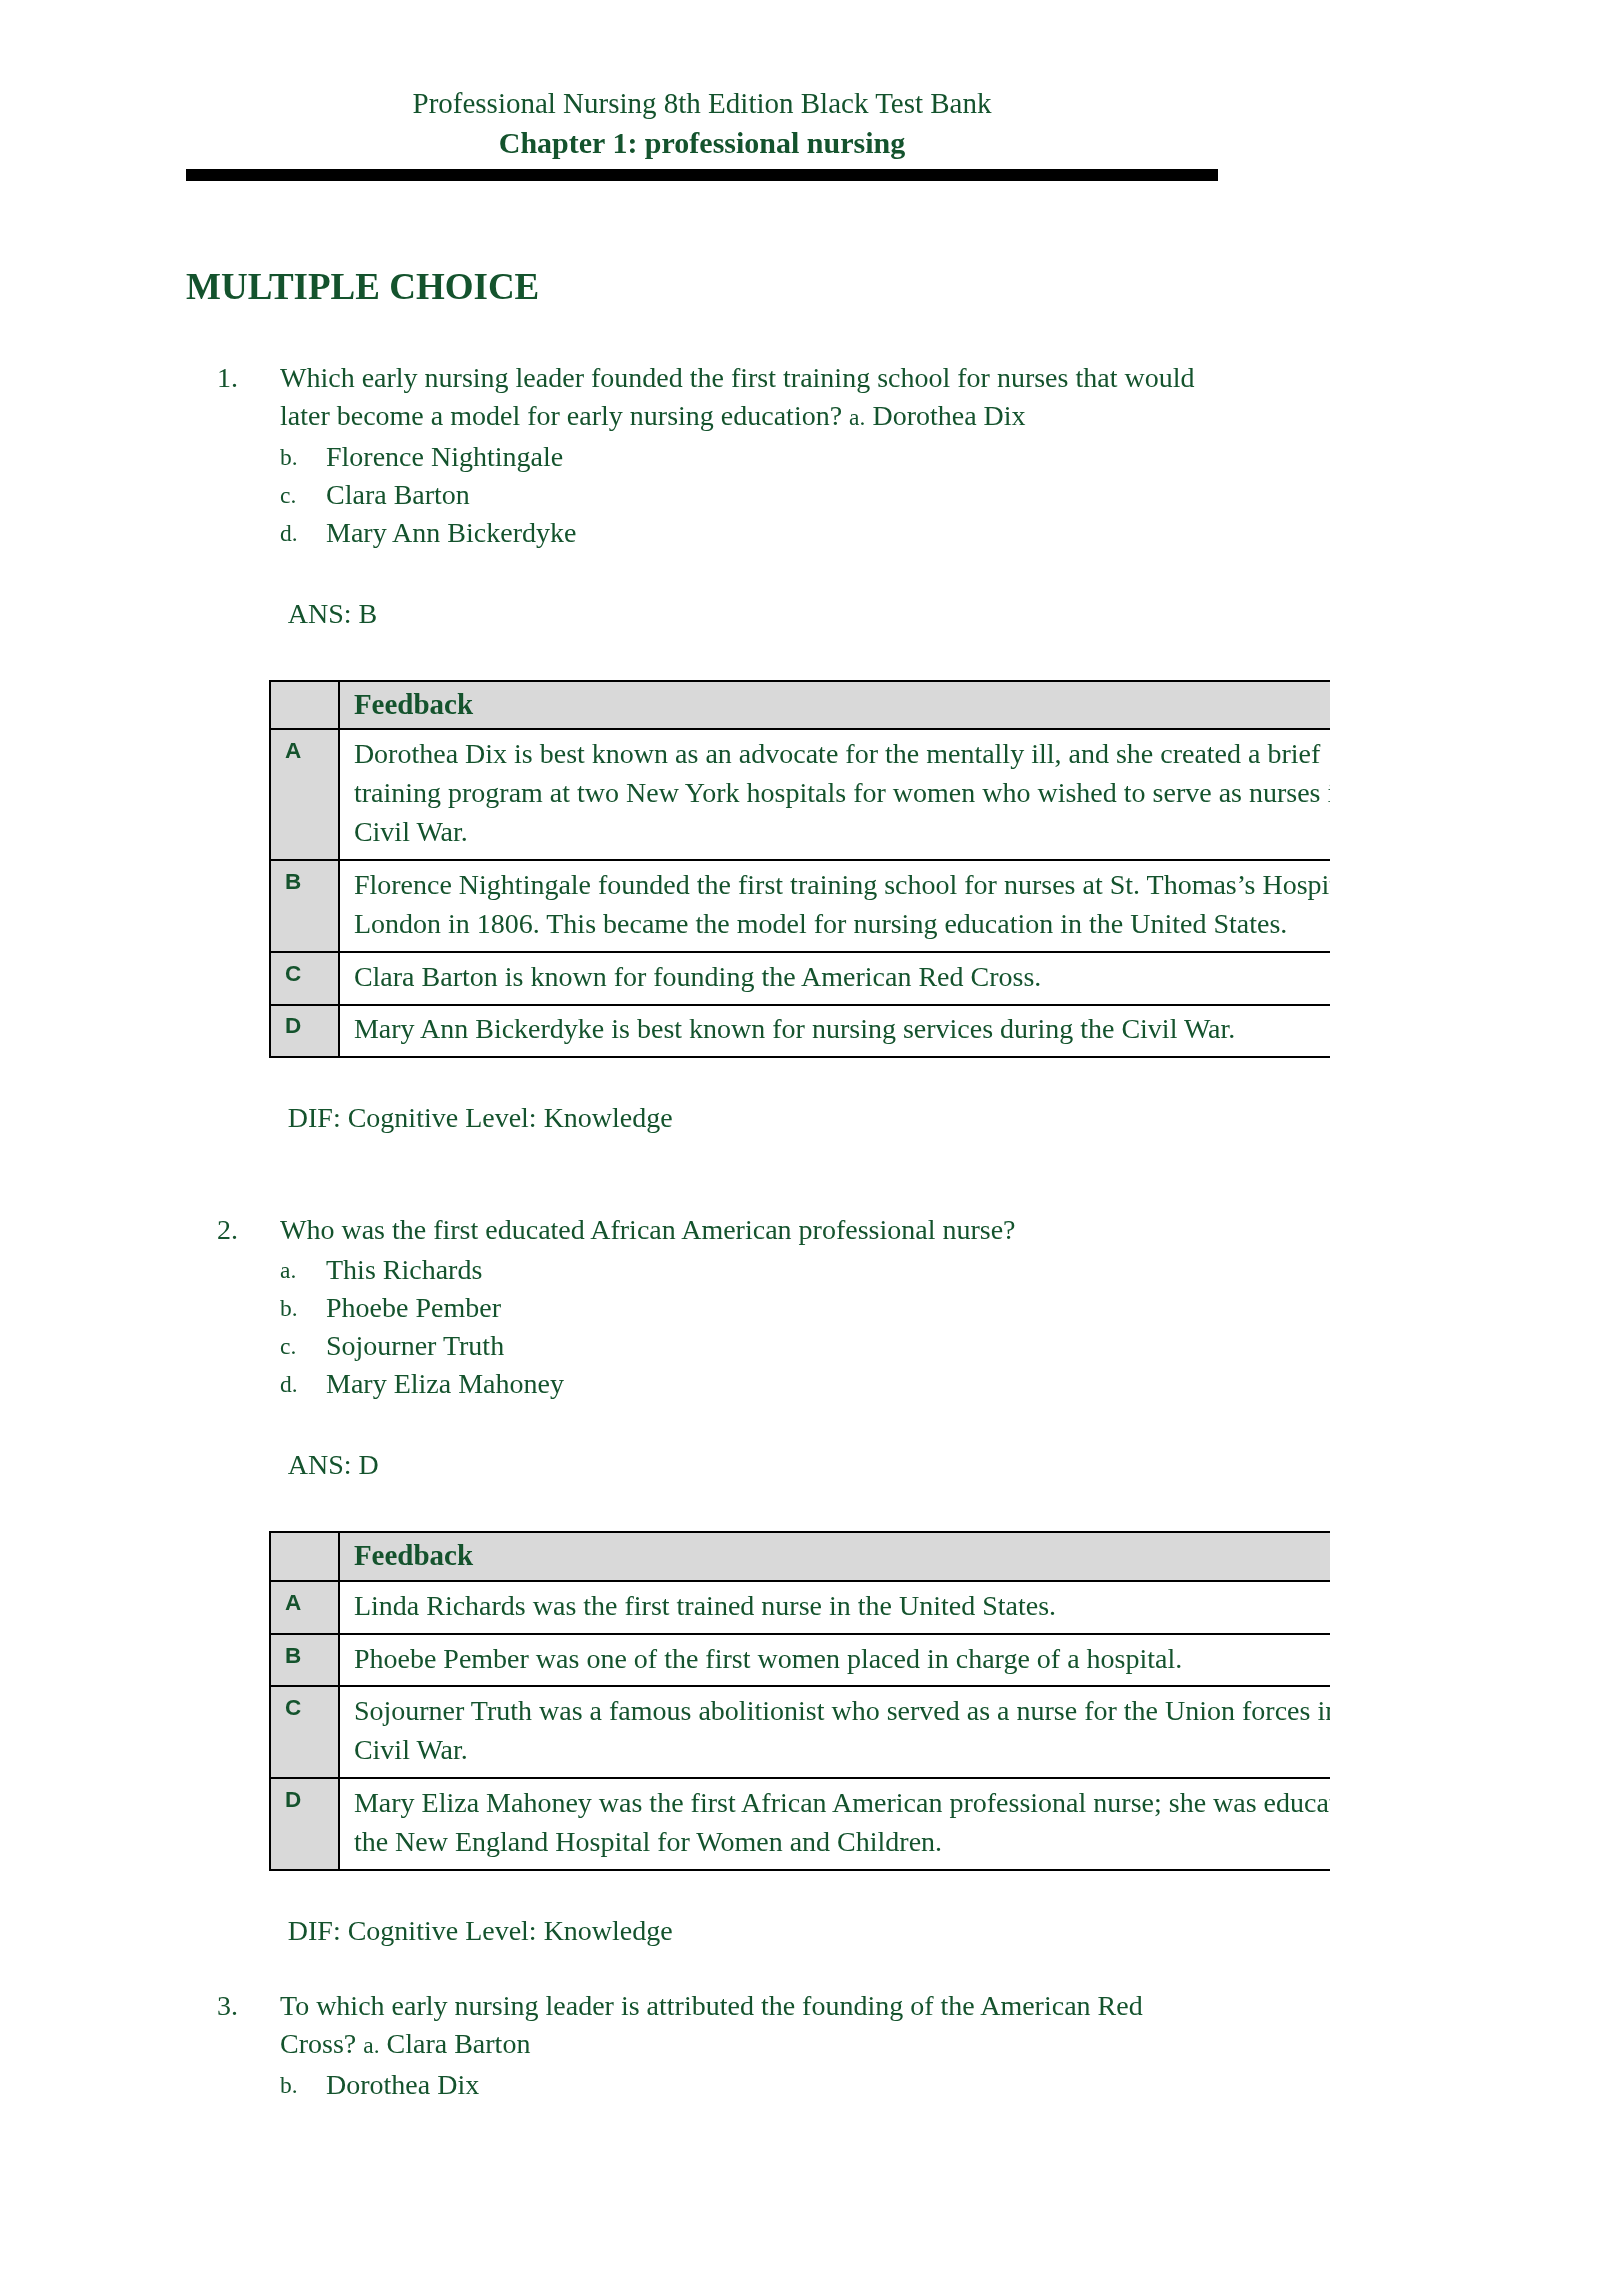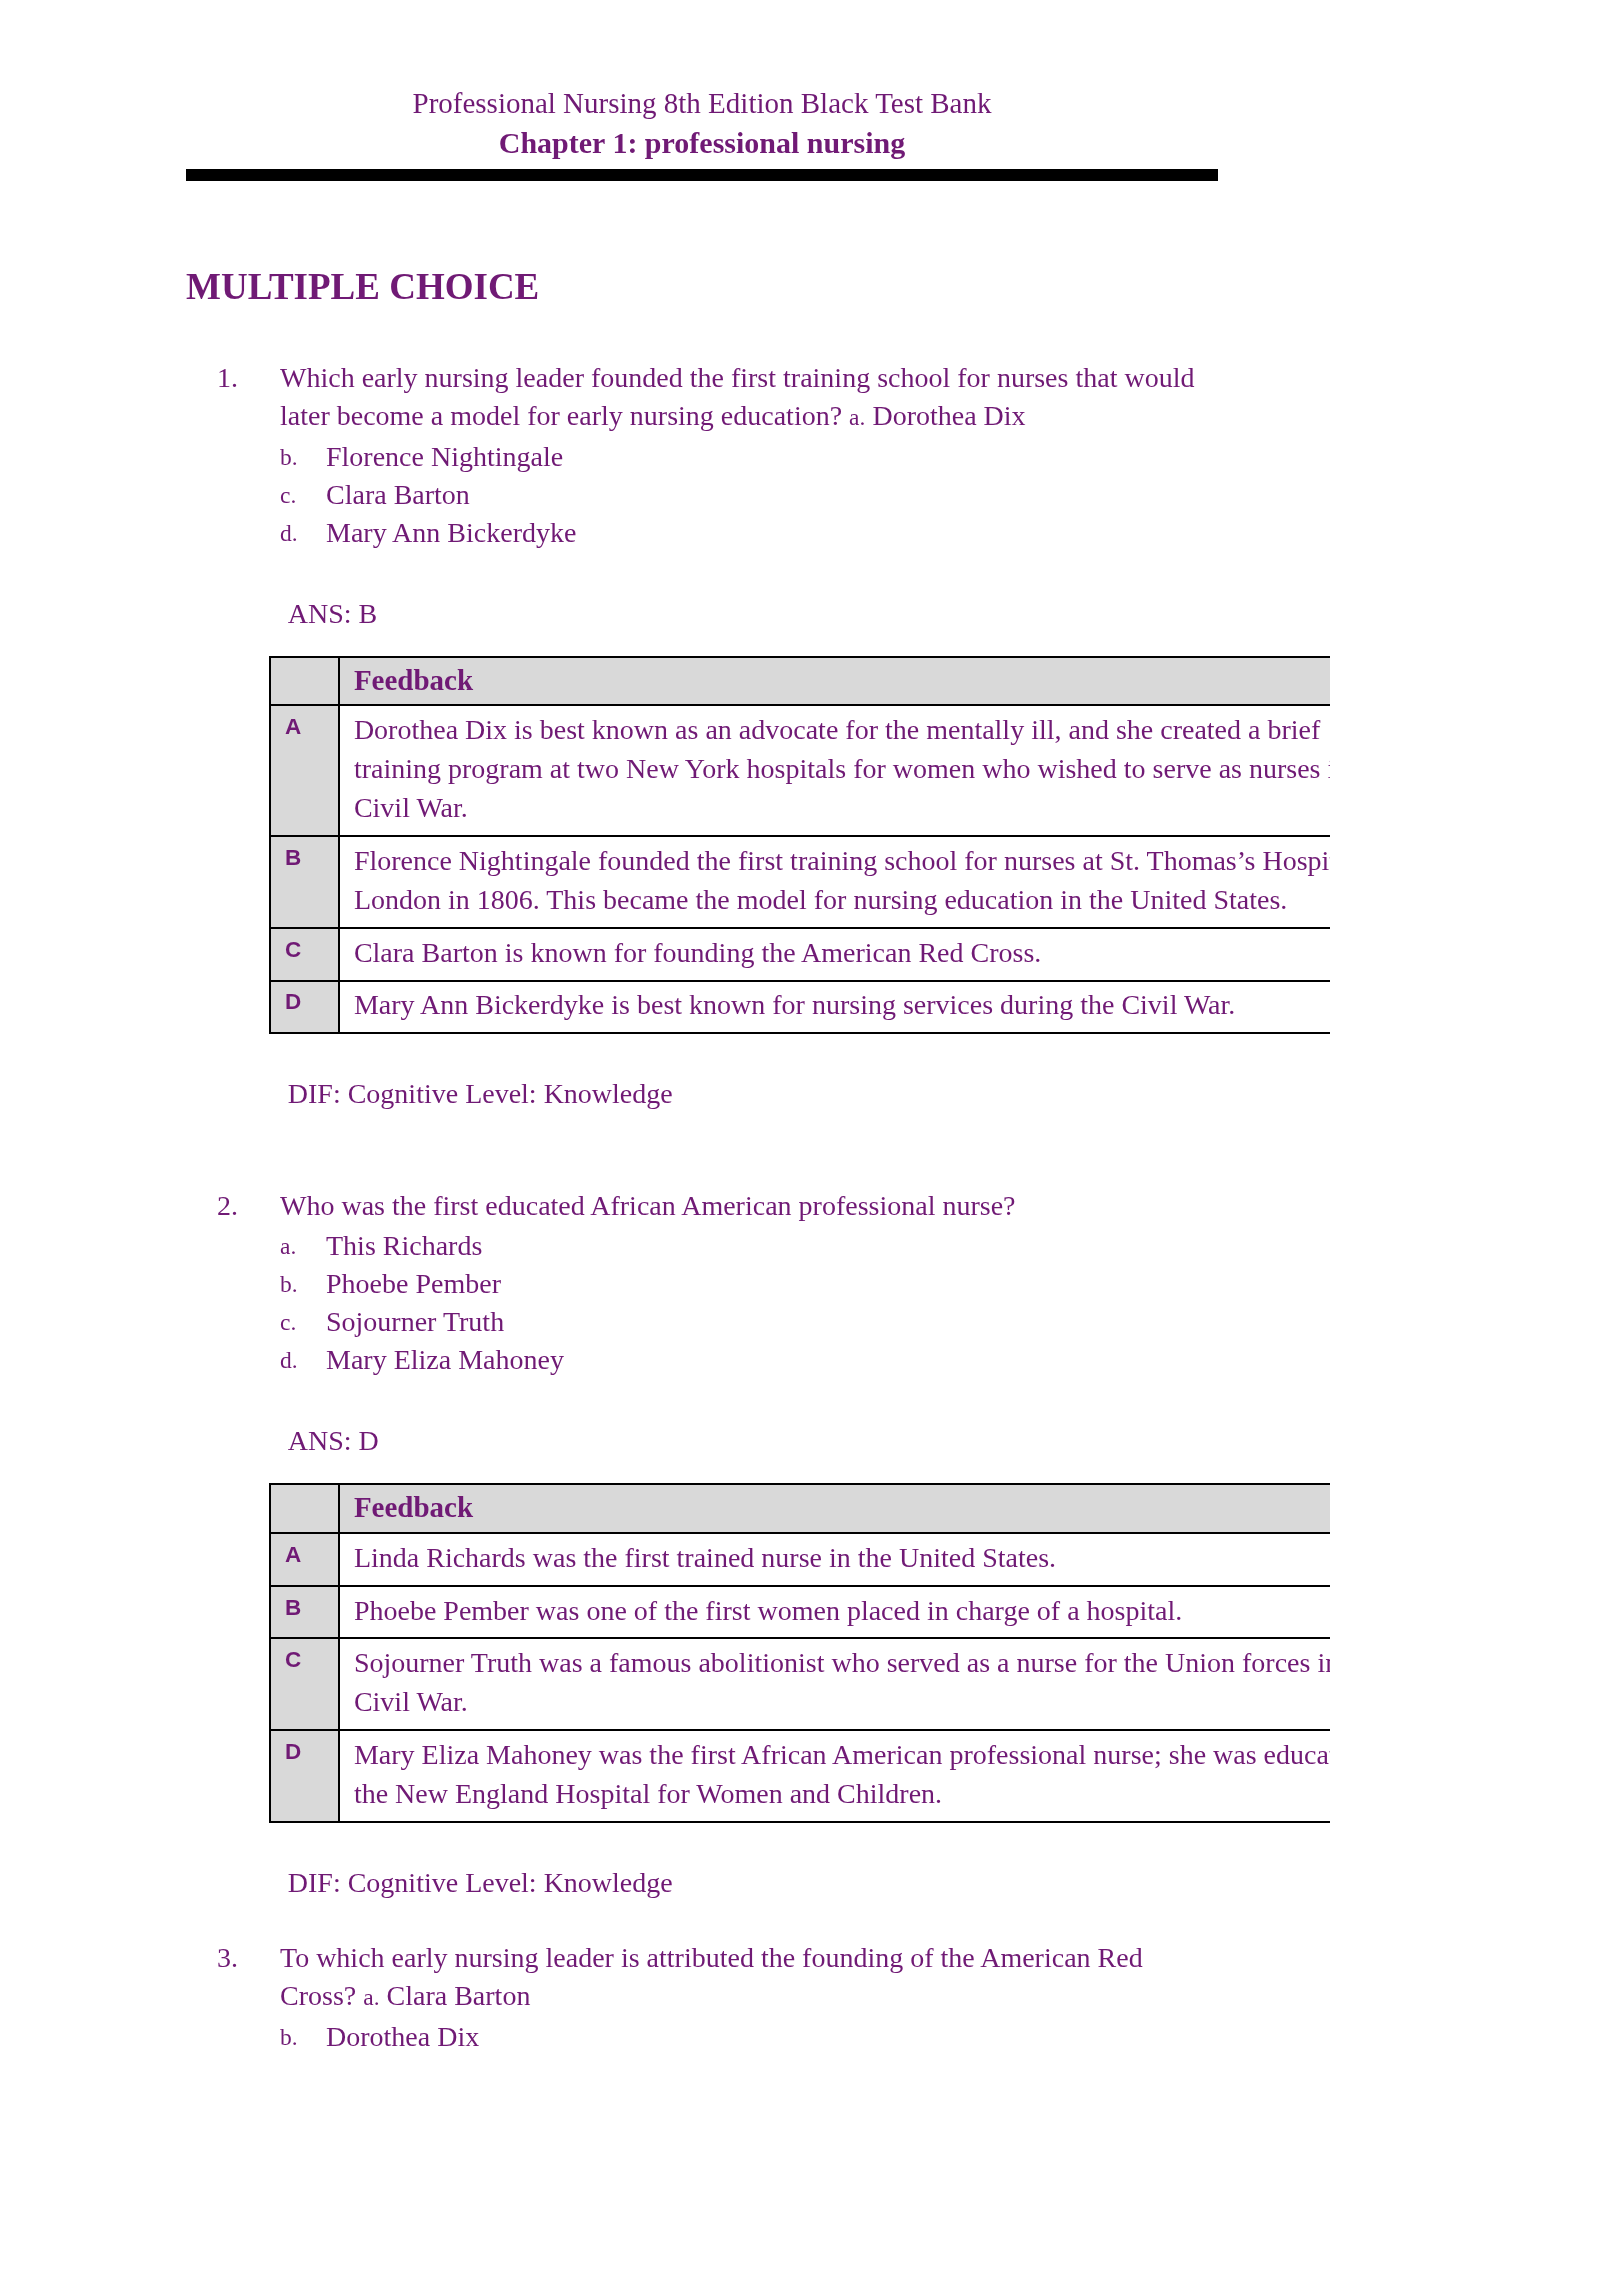--- a/index.html
+++ b/index.html
@@ -1,21 +1,21 @@
 <!DOCTYPE html>
 <html><head>
 <meta charset="utf-8">
 <style>
   html,body { margin:0; padding:0; background:#ffffff; }
   .page {
     position:relative;
     width:1330px;
     height:2293px;
     background:#ffffff;
-    color:#701a75;
+    color:#14532d;
     font-family:"Liberation Serif", serif;
     box-sizing:border-box;
     padding:84px 112px 0 186px;
     overflow:hidden;
   }
   .hdr { text-align:center; }
   .hdr-title { font-size:29px; line-height:39px; }
   .hdr-sub   { font-size:30px; line-height:39px; font-weight:bold; }
   .rule { height:11.8px; background:#000000; margin-top:6.9px; }
 
@@ -51,21 +51,21 @@
 
   .ans {
     margin-top:43px;
     margin-left:7.8px;
     font-size:28px;
     line-height:38px;
   }
 
   table.fb-table {
     border-collapse:collapse;
-    margin-top:23px;
+    margin-top:47px;
     margin-left:-10.8px;
     width:1137px;
     table-layout:fixed;
   }
   table.fb-table td {
     border:2px solid #000000;
     vertical-align:top;
   }
   td.fb-letter {
     width:69px;

